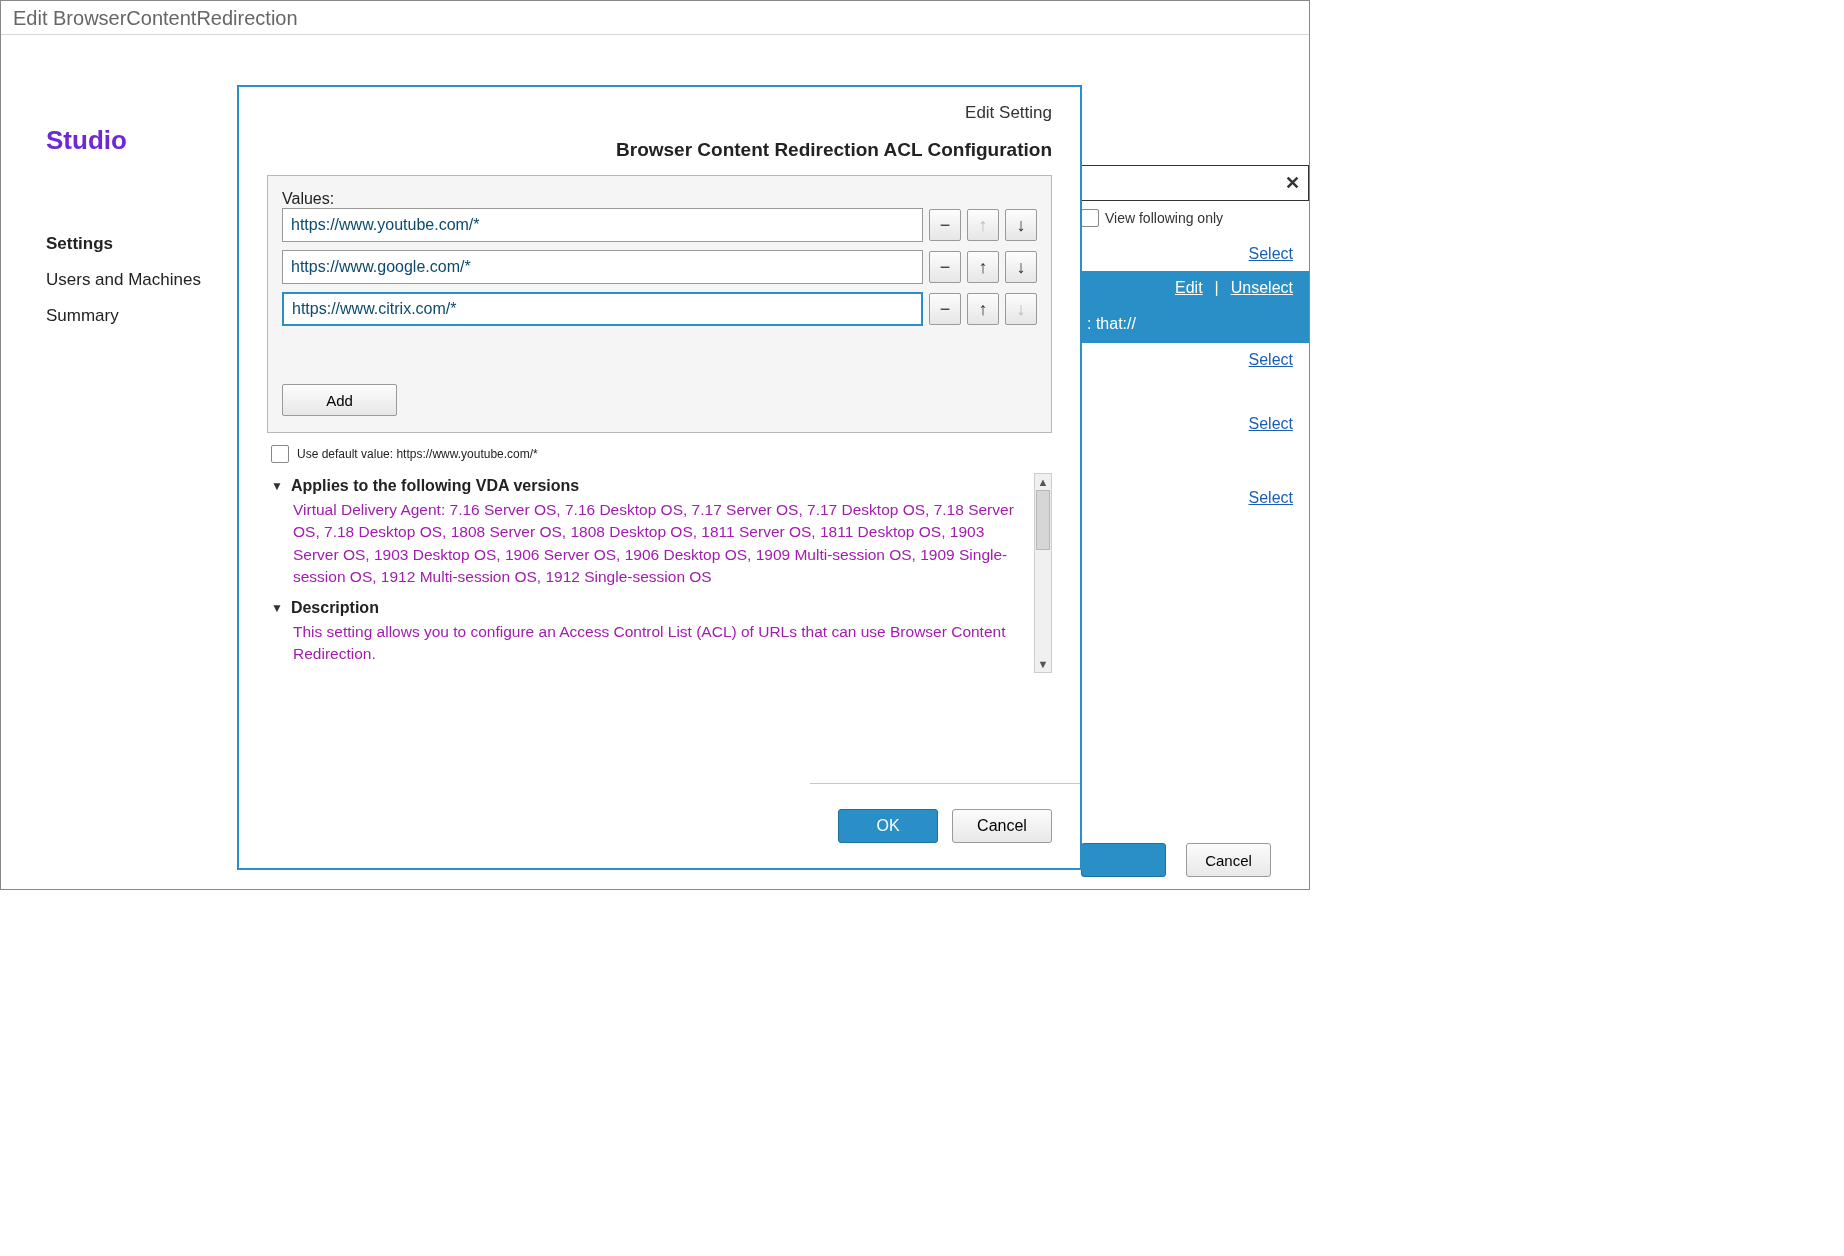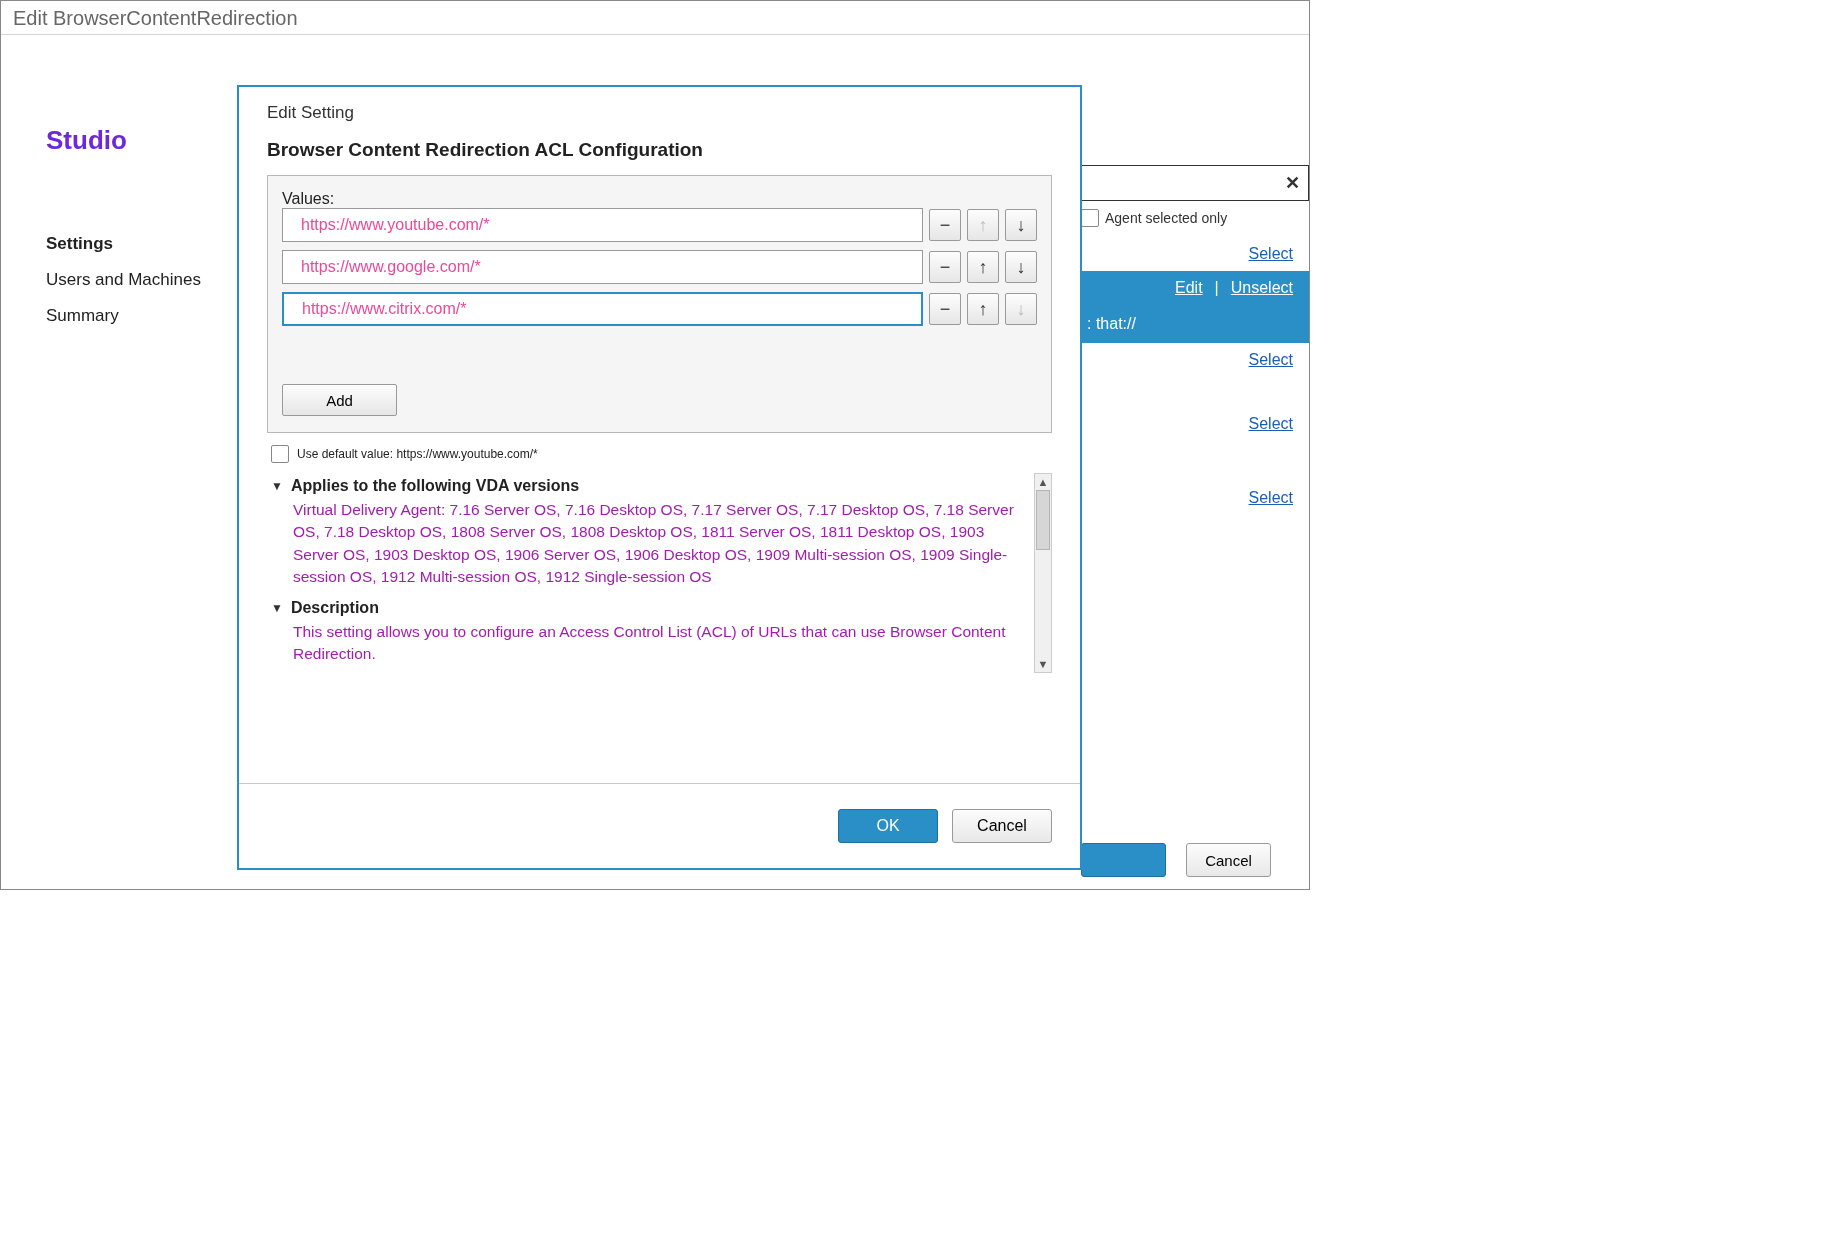--- a/index.html
+++ b/index.html
@@ -19,28 +19,28 @@
   .bg-list { margin-top: 8px; }
   .bg-row { display: flex; justify-content: flex-end; gap: 12px; padding: 8px 16px 8px 8px; font-size: 16px; }
   .bg-link { color: #1a5fb4; text-decoration: underline; cursor: pointer; }
   .bg-row.highlighted { background: #2a8fc6; color: #fff; }
   .bg-row.highlighted .bg-link { color: #fff; }
   .bg-https { padding: 10px 8px; background: #2a8fc6; color: #fff; font-size: 16px; }
   .bg-bottom-buttons { position: absolute; right: 38px; bottom: 12px; display: flex; gap: 20px; }
   .btn { min-width: 85px; height: 34px; border: 1px solid #9a9a9a; border-radius: 3px; background: linear-gradient(#fcfcfc,#e8e8e8); font-size: 15px; cursor: pointer; }
   .btn.primary-bg { background: #2a8fc6; border-color: #1d6f9e; color: #fff; }
 
-  .modal { position: absolute; left: 236px; top: 50px; width: 845px; height: 785px; border: 2px solid #2a8fc6; background: #fff; display: flex; flex-direction: column; }
+  .modal { position: absolute; left: 236px; top: 50px; width: 845px; height: 785px; border: 2px solid #2a8fc6; background: #fff; display: flex; flex-direction: column; align-items: flex-end; }
   .modal-title { padding: 16px 28px 8px; font-size: 17px; color: #333; }
   .modal-heading { padding: 8px 28px 14px; font-size: 19px; font-weight: 700; color: #222; }
   .modal-content { flex: 1; padding: 0 28px; overflow: hidden; }
   .values-panel { border: 1px solid #b8b8b8; background: #f5f5f5; padding: 14px 14px 16px; }
   .values-label { font-size: 16px; margin-bottom: 0; color: #222; }
   .value-row { display: flex; align-items: center; gap: 6px; margin-bottom: 8px; }
-  .value-input { flex: 1; height: 34px; border: 1px solid #999; background: #fff; padding: 0 18px; font-size: 16px; color: #ec4899; }
+  .value-input { flex: 1; height: 34px; border: 1px solid #999; background: #fff; padding: 0 8px; font-size: 16px; color: #0c4a6e; }
   .value-input.focused { border: 2px solid #2a8fc6; }
   .mini-btn-group { display: flex; gap: 6px; }
   .mini-btn { width: 32px; height: 32px; border: 1px solid #9a9a9a; border-radius: 2px; background: linear-gradient(#fdfdfd,#e6e6e6); display: flex; align-items: center; justify-content: center; font-size: 18px; cursor: pointer; color: #333; }
   .mini-btn.disabled { color: #bbb; cursor: default; }
   .values-spacer { height: 50px; }
   .add-btn { width: 115px; height: 32px; border: 1px solid #9a9a9a; border-radius: 2px; background: linear-gradient(#fdfdfd,#e6e6e6); font-size: 15px; cursor: pointer; }
   .default-row { display: flex; align-items: center; gap: 8px; padding: 12px 4px 10px; font-size: 12px; color: #222; }
   .info-panel { display: flex; border-top: none; }
   .info-body { flex: 1; padding: 4px 8px 0 4px; max-height: 200px; overflow: hidden; }
   .info-scrollbar { width: 18px; background: #f0f0f0; border: 1px solid #ccc; display: flex; flex-direction: column; justify-content: space-between; align-items: center; padding: 2px 0; }
@@ -66,21 +66,21 @@
       <div class="nav-item">Users and Machines</div>
       <div class="nav-item">Summary</div>
     </div>
 
     <div class="bg-panel">
       <div class="bg-search">
         <span class="bg-close-x">✕</span>
       </div>
       <div class="bg-view-only">
         <span class="bg-checkbox"></span>
-        <span>Agent selected only</span>
+        <span>View following only</span>
       </div>
       <div class="bg-list">
         <div class="bg-row">
             <span class="bg-link">Select</span>
           </div>
         <div class="bg-row highlighted">
           <span class="bg-link">Edit</span>
           <span style="color:#fff">|</span>
           <span class="bg-link">Unselect</span>
         </div>

